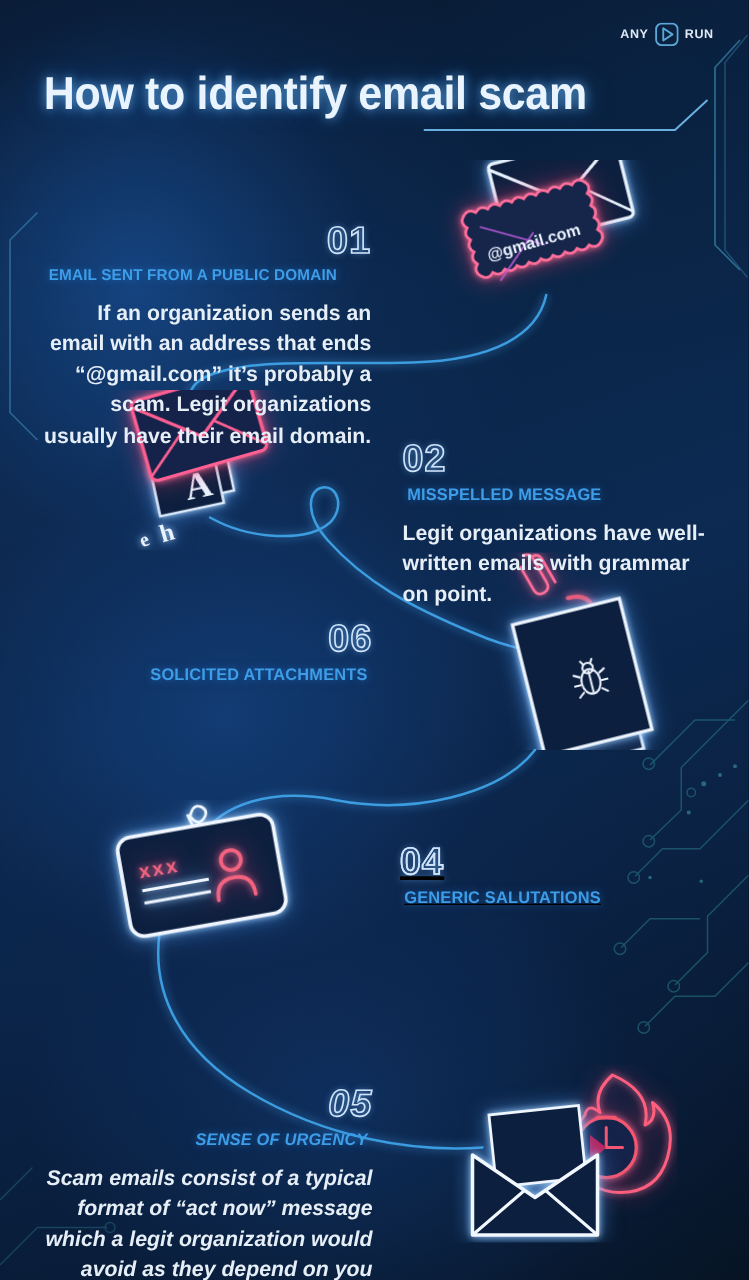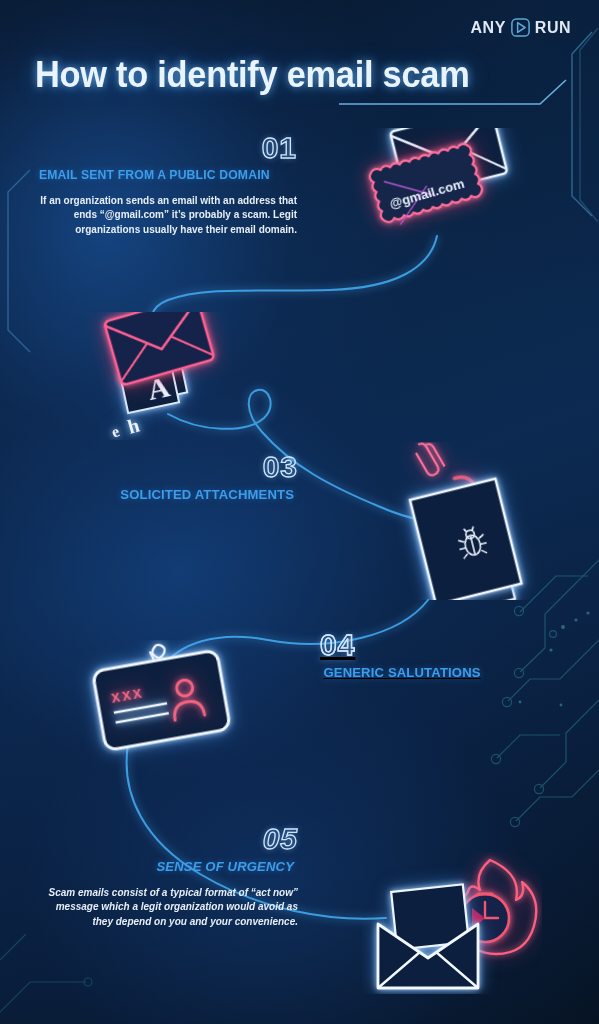--- a/index.html
+++ b/index.html
@@ -23,21 +23,21 @@
   .bg-layer { position: absolute; inset: 0; pointer-events: none; }
 
   
   #logo {
     position: absolute;
     top: 18px; right: 28px;
     display: flex; align-items: center; gap: 5px;
     z-index: 12;
   }
   #logo .word {
-    font-size: 16px;
+    font-size: 10px;
     font-weight: 700;
     letter-spacing: 0.5px;
     color: #dfe9f4;
     line-height: 1;
   }
   #logo .play-mark {
     width: 19px; height: 19px;
     position: relative;
   }
 
@@ -61,32 +61,33 @@
   .section { position: absolute; z-index: 11; }
   .sec-num {
     font-size: 30px;
     font-weight: 700;
     letter-spacing: 1px;
     line-height: 1;
     color: transparent;
     -webkit-text-stroke: 1.3px #cfe4fa;
     text-shadow: 0 0 6px rgba(120,190,255,0.5);
     margin-bottom: 5px;
+    margin-top: 45px;
   }
   .sec-head {
     font-size: 13.5px;
     font-weight: 700;
     letter-spacing: 0.15px;
     color: #3d9de8;
     margin-bottom: 12px;
     text-shadow: 0 0 7px rgba(50,140,230,0.5);
     transform: scaleX(0.97);
   }
   .sec-body {
-    font-size: 10px;
+    font-size: 17px;
     line-height: 1.44;
     color: #e6eef7;
     font-weight: 600;
   }
   .align-r { text-align: right; }
   .align-l { text-align: left; }
 
   
   .illo { position: absolute; z-index: 10; }
   .glow-white { filter: drop-shadow(0 0 3px rgba(170,215,255,0.9)) drop-shadow(0 0 8px rgba(90,165,255,0.55)); }
@@ -197,20 +198,25 @@
         <path d="M 4 4 q 5 -5 10 0 q 5 -5 10 0 q 5 -5 10 0 q 5 -5 10 0 q 5 -5 10 0 q 5 -5 10 0 q 5 -5 10 0 q 5 -5 10 0 q 5 -5 10 0 q 5 -5 10 0
                  l 0 0 q 5 5 0 10 q 5 5 0 10 q 5 5 0 10 q 5 5 0 10 q 5 5 0 10
                  q -5 5 -10 0 q -5 5 -10 0 q -5 5 -10 0 q -5 5 -10 0 q -5 5 -10 0 q -5 5 -10 0 q -5 5 -10 0 q -5 5 -10 0 q -5 5 -10 0 q -5 5 -10 0
                  q -5 -5 0 -10 q -5 -5 0 -10 q -5 -5 0 -10 q -5 -5 0 -10 q -5 -5 0 -10 Z" fill="#16254a" stroke="#ff6f9c" stroke-width="2.2"></path>
         <path d="M 14 16 L 60 44 M 18 62 L 54 32" fill="none" stroke="#b85ad8" stroke-width="1.6" opacity="0.85"></path>
         <text x="52" y="44" font-family="Liberation Sans, sans-serif" font-size="13" font-weight="700" fill="#eaf2ff" text-anchor="middle">@gmail.com</text>
       </g>
     </svg>
   </div>
 
+  <div class="section align-l" style="left:322px; top:308px; width:248px;">
+    <div class="sec-num">02</div>
+    <div class="sec-head">MISSPELLED MESSAGE</div>
+    <div class="sec-body">Legit organizations have well-written emails with grammar on point.</div>
+  </div>
 
   <div class="illo" style="left:82px; top:312px; width:150px; height:128px;">
     <svg width="150" height="128" viewBox="0 0 150 128">
       <g class="glow-white" transform="translate(46,52) rotate(-12)">
         <rect x="0" y="0" width="52" height="40" fill="#0d1f3e" stroke="#dce9fa" stroke-width="2"></rect>
         <rect x="-10" y="8" width="52" height="40" fill="#0d1f3e" stroke="#dce9fa" stroke-width="2"></rect>
         <text x="14" y="40" font-family="Liberation Serif, serif" font-size="30" font-weight="700" fill="#eaf2ff">A</text>
       </g>
       <g class="glow-pink" transform="translate(22,10) rotate(-16)">
         <rect x="0" y="0" width="96" height="66" rx="5" fill="#15234a" stroke="#ff5f92" stroke-width="2.6"></rect>
@@ -218,21 +224,21 @@
         <path d="M 0 62 L 36 32 M 96 62 L 60 32" fill="none" stroke="#ff5f92" stroke-width="2.2"></path>
       </g>
       <g class="glow-white">
         <text x="48" y="122" font-family="Liberation Serif, serif" font-size="20" font-weight="700" fill="#eaf2ff" transform="rotate(-16 48 122)">h</text>
         <text x="32" y="126" font-family="Liberation Serif, serif" font-size="16" font-weight="700" fill="#eaf2ff" transform="rotate(-22 32 126)">e</text>
       </g>
     </svg>
   </div>
 
   <div class="section align-r" style="left:35px; top:452px; width:263px;">
-    <div class="sec-num">03</div>
+    <div class="sec-num">06</div>
     <div class="sec-head">SOLICITED ATTACHMENTS</div>
   </div>
 
   <div class="illo" style="left:392px; top:442px; width:160px; height:158px;">
     <svg width="160" height="158" viewBox="0 0 160 158">
       <g class="glow-pink" transform="translate(20,4) rotate(-30)">
         <path d="M 6 2 q 6 0 6 6 l 0 22 q 0 6 -6 6 q -6 0 -6 -6 l 0 -22" fill="none" stroke="#ff6f9c" stroke-width="2.2"></path>
         <path d="M 12 6 q 6 0 6 6 l 0 22" fill="none" stroke="#ff6f9c" stroke-width="2.2"></path>
       </g>
       <g class="glow-white" transform="translate(26,82) rotate(-14)">

